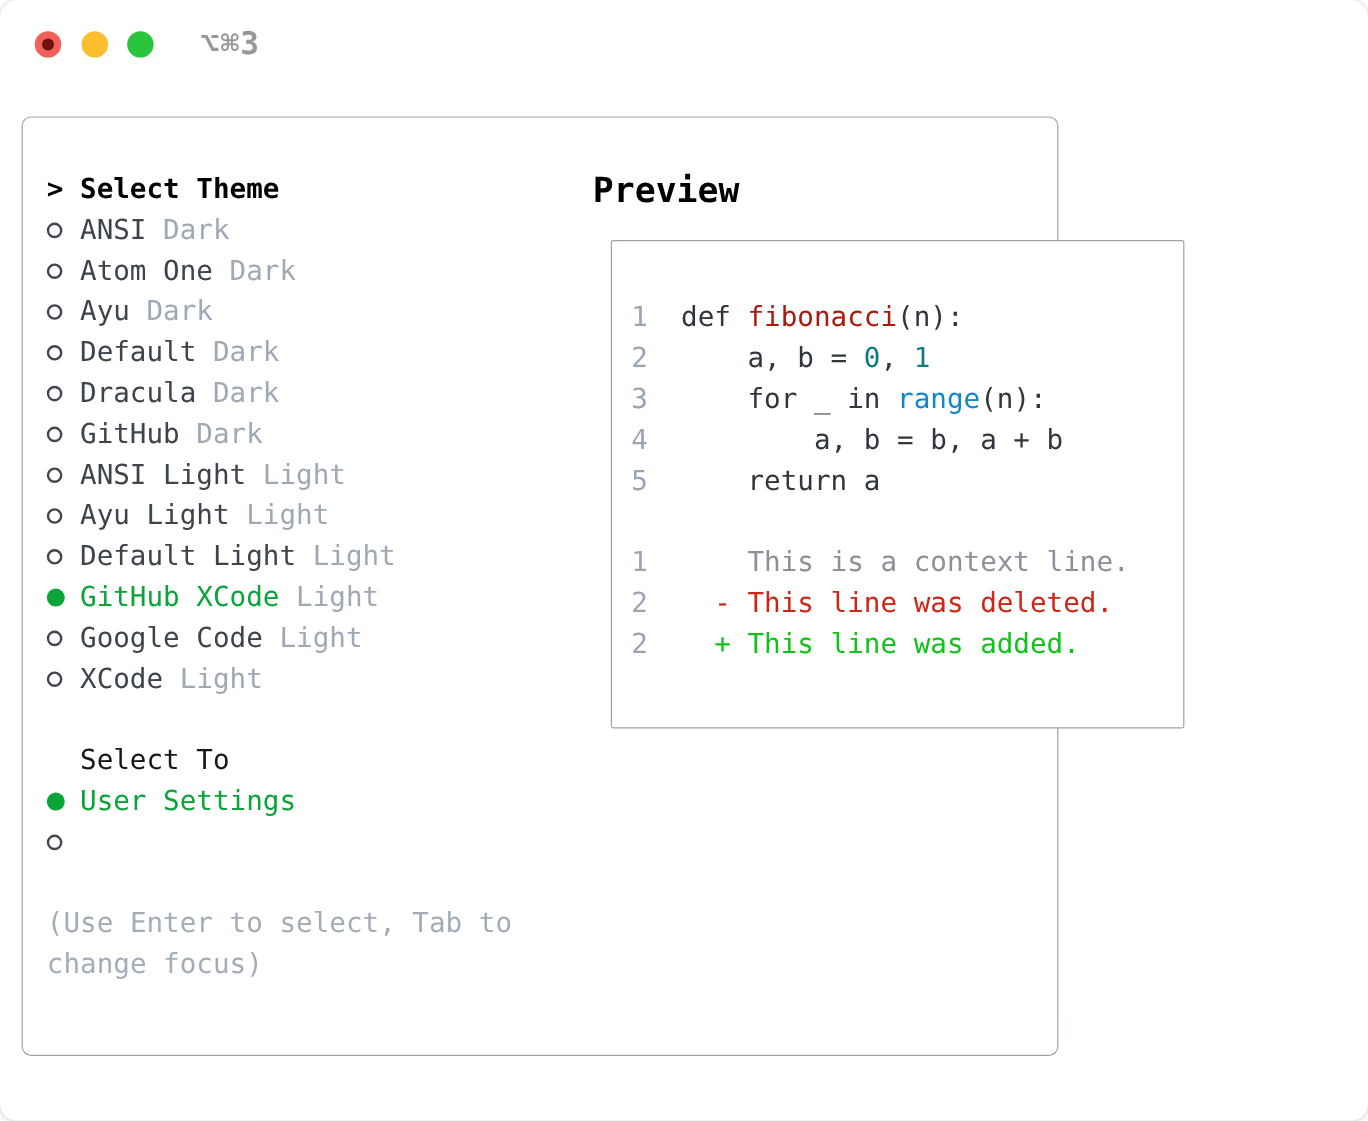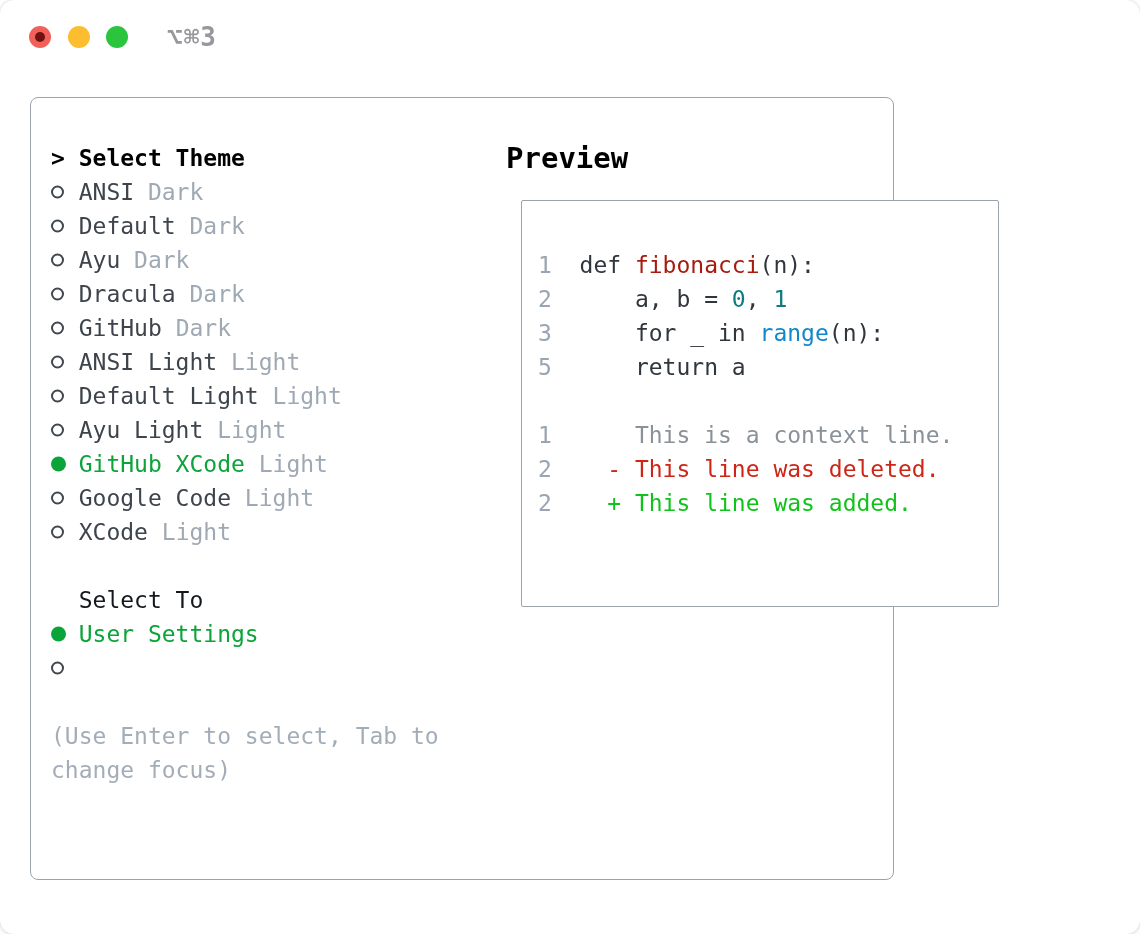--- a/index.html
+++ b/index.html
@@ -37,21 +37,21 @@
   .tl .dot{
     position:absolute;left:50%;top:50%;width:10px;height:10px;border-radius:50%;
     transform:translate(-50%,-50%);background:#6e1310;
   }
   .win-title{
     position:absolute;left:167px;top:22px;height:30px;line-height:30px;
     font-size:26px;font-weight:700;color:#97979c;letter-spacing:1px;
   }
   
   .panel{
-    position:absolute;left:30px;top:97px;width:864px;height:783px;
+    position:absolute;left:18px;top:97px;width:864px;height:783px;
     border:1.5px solid var(--border_gray);border-radius:8px;background:#fff;
   }
   .row{
     position:relative;height:34px;line-height:34px;font-size:23px;
     white-space:pre;color:#3d444c;
   }
   .left-col{position:absolute;left:20px;top:43px;}
   .header-row{font-weight:700;color:#000;}
   .hprefix{display:inline-block;width:2ch;}
   .icon-pad{padding-left:2ch;}
@@ -101,27 +101,28 @@
     <div class="win-title">⌥⌘3</div>
   </div>
 
   <div class="panel">
 
     <div class="left-col">
 
       <div class="row header-row"><span class="hprefix">&gt;</span><span>Select Theme</span></div>
 
       <div class="row icon-pad theme-row"><span class="radio ring"></span><span class="tname">ANSI</span><span class="tvariant">Dark</span></div>
+      <div class="row icon-pad theme-row"><span class="radio ring"></span><span class="tname">Atom One</span><span class="tvariant">Dark</span></div>
+      <div class="row icon-pad theme-row"><span class="radio ring"></span><span class="tname">Ayu</span><span class="tvariant">Dark</span></div>
       <div class="row icon-pad theme-row"><span class="radio ring"></span><span class="tname">Default</span><span class="tvariant">Dark</span></div>
-      <div class="row icon-pad theme-row"><span class="radio ring"></span><span class="tname">Ayu</span><span class="tvariant">Dark</span></div>
       <div class="row icon-pad theme-row"><span class="radio ring"></span><span class="tname">Dracula</span><span class="tvariant">Dark</span></div>
       <div class="row icon-pad theme-row"><span class="radio ring"></span><span class="tname">GitHub</span><span class="tvariant">Dark</span></div>
       <div class="row icon-pad theme-row"><span class="radio ring"></span><span class="tname">ANSI Light</span><span class="tvariant">Light</span></div>
+      <div class="row icon-pad theme-row"><span class="radio ring"></span><span class="tname">Ayu Light</span><span class="tvariant">Light</span></div>
       <div class="row icon-pad theme-row"><span class="radio ring"></span><span class="tname">Default Light</span><span class="tvariant">Light</span></div>
-      <div class="row icon-pad theme-row"><span class="radio ring"></span><span class="tname">Ayu Light</span><span class="tvariant">Light</span></div>
       <div class="row icon-pad theme-row selected"><span class="radio dotfill"></span><span class="tname">GitHub XCode</span><span class="tvariant">Light</span></div>
       <div class="row icon-pad theme-row"><span class="radio ring"></span><span class="tname">Google Code</span><span class="tvariant">Light</span></div>
       <div class="row icon-pad theme-row"><span class="radio ring"></span><span class="tname">XCode</span><span class="tvariant">Light</span></div>
 
       <div class="spacer"></div>
 
       <div class="row icon-pad apply-header"><span>Select To</span></div>
       <div class="row icon-pad opt-row selected"><span class="radio dotfill"></span><span class="olabel">User Settings</span></div>
       <div class="row icon-pad opt-row"><span class="radio ring"></span></div>
 
@@ -131,20 +132,21 @@
       <div class="row hint-row">change focus)</div>
     </div>
 
     <div class="preview-label">Preview</div>
 
     <div class="preview-box">
       <div class="code">
         <div class="cline"><span class="ln">1</span><span class="tok plain">def </span><span class="tok func">fibonacci</span><span class="tok plain">(n):</span></div>
         <div class="cline"><span class="ln">2</span><span class="tok plain">    a, b = </span><span class="tok num">0</span><span class="tok plain">, </span><span class="tok num">1</span></div>
         <div class="cline"><span class="ln">3</span><span class="tok plain">    for _ in </span><span class="tok builtin">range</span><span class="tok plain">(n):</span></div>
+        <div class="cline"><span class="ln">4</span><span class="tok plain">        a, b = b, a + b</span></div>
         <div class="cline"><span class="ln">5</span><span class="tok plain">    return a</span></div>
         <div class="cline"></div>
         <div class="cline"><span class="ln">1</span><span class="tok ctx">    This is a context line.</span></div>
         <div class="cline"><span class="ln">2</span><span class="tok del">  - This line was deleted.</span></div>
         <div class="cline"><span class="ln">2</span><span class="tok add">  + This line was added.</span></div>
       </div>
     </div>
 
   </div>
 </div>

